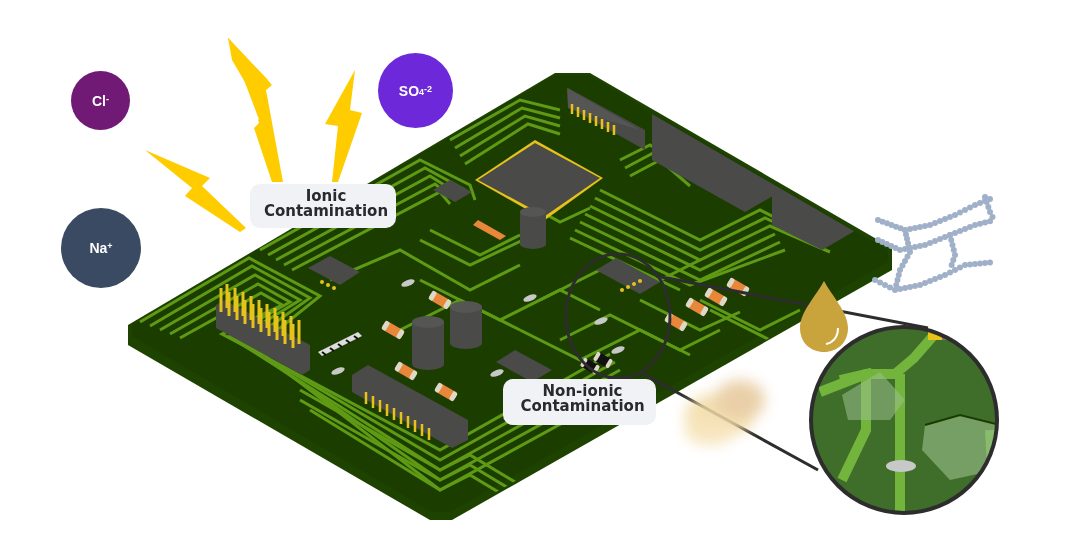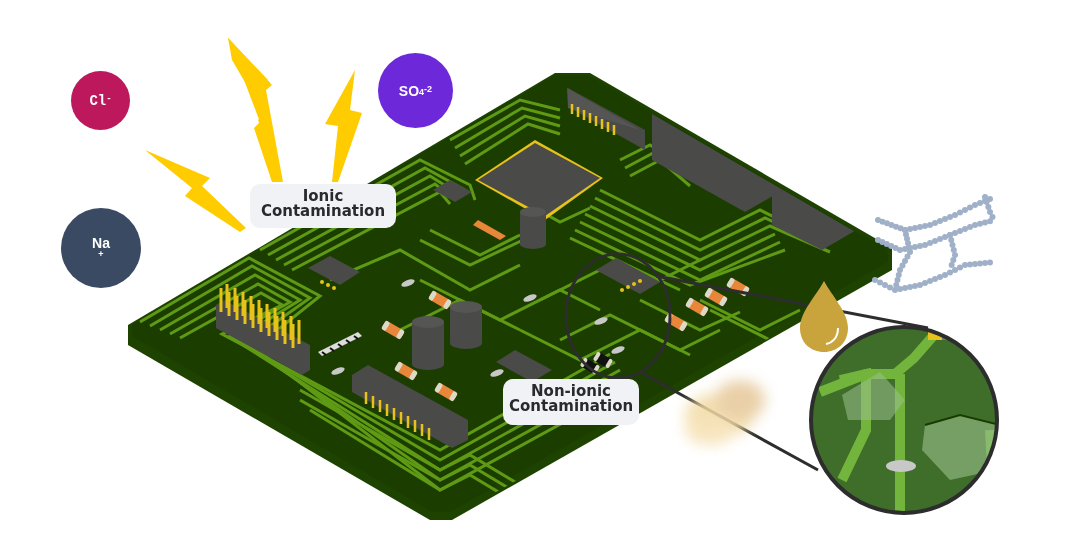--- a/index.html
+++ b/index.html
@@ -4,30 +4,30 @@
 <style>
   html, body { margin: 0; padding: 0; background: #ffffff; }
   body { width: 1068px; height: 539px; overflow: hidden; position: relative; font-family: "DejaVu Sans", sans-serif; }
   #stage { position: absolute; left: 0; top: 0; width: 1068px; height: 539px; }
   .ion {
     position: absolute; border-radius: 50%; color: #fff; font-family: "Liberation Sans", sans-serif;
     font-weight: bold; font-size: 14px; display: flex; align-items: center; justify-content: center;
   }
   .ion sup { font-size: 9px; position: relative; top: -2px; }
   .ion sub { font-size: 9px; position: relative; top: 1px; }
-  .ion-cl { left: 71px; top: 71px; width: 59px; height: 59px; background: #be185d; font-family: Liberation Mono, monospace; }
-  .ion-na { left: 61px; top: 208px; width: 80px; height: 80px; background: #3a4a62; flex-direction: column; }
+  .ion-cl { left: 71px; top: 71px; width: 59px; height: 59px; background: #701a75; }
+  .ion-na { left: 61px; top: 208px; width: 80px; height: 80px; background: #3a4a62; }
   .ion-so4 { left: 378px; top: 53px; width: 75px; height: 75px; background: #6d28d9; }
   .label {
     position: absolute; background: #f1f2f6; border-radius: 10px; color: #2a2a2e;
     font-family: "DejaVu Sans", sans-serif; font-weight: bold; font-size: 15px; line-height: 15px;
-    text-align: center; padding: 5px 6px 6px 6px; box-sizing: border-box;
+    text-align: center; padding: 5px 6px 6px 12px; box-sizing: border-box;
   }
   .label-ionic { left: 250px; top: 184px; width: 146px; height: 44px; }
-  .label-nonionic { left: 503px; top: 379px; width: 136px; height: 46px; }
+  .label-nonionic { left: 503px; top: 379px; width: 153px; height: 46px; }
   .label span { display: block; }
 </style>
 </head>
 <body>
 
 <svg id="stage" viewBox="0 0 1068 539" xmlns="http://www.w3.org/2000/svg">
   <defs>
     <clipPath id="boardClip">
       <polygon points="585,75 890,252 890,270 450,518 430,518 130,345 128,325 555,75"></polygon>
     </clipPath>

